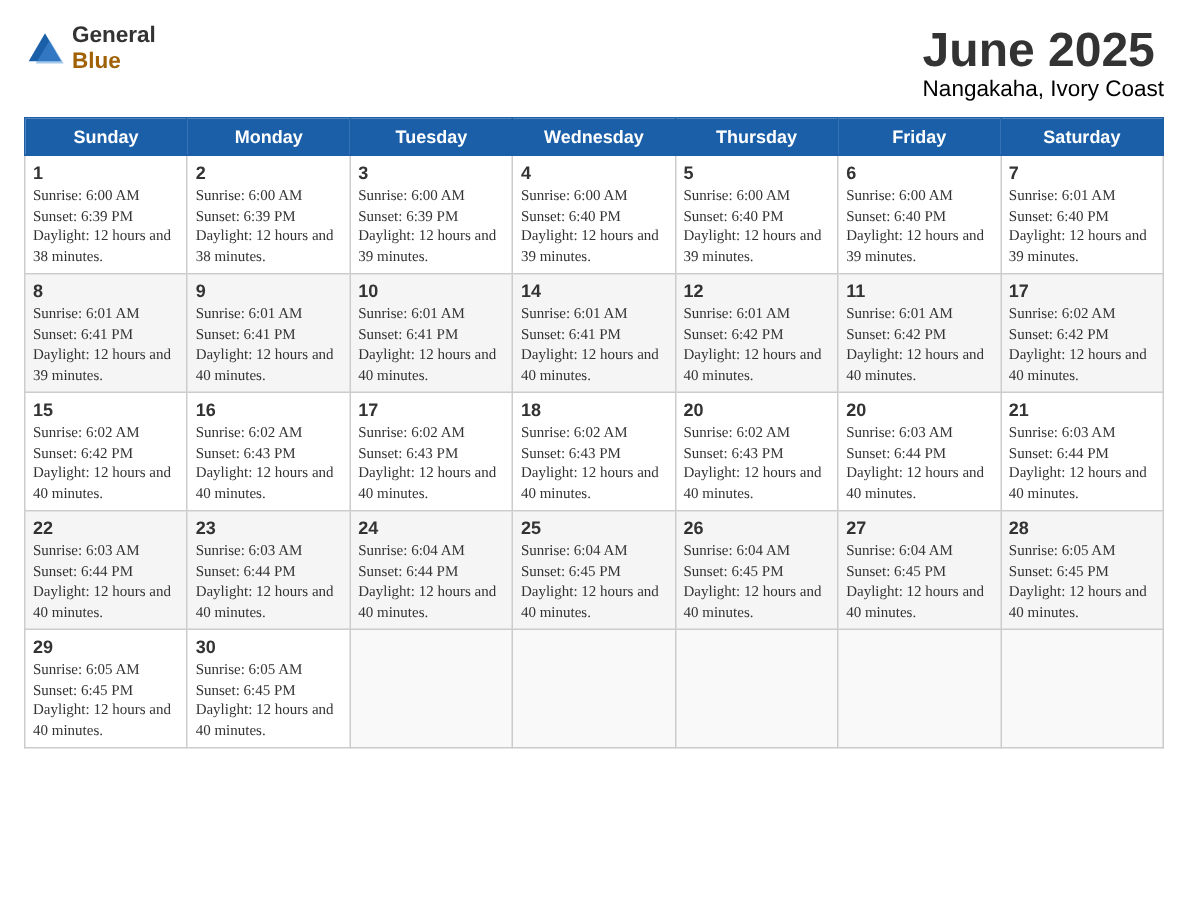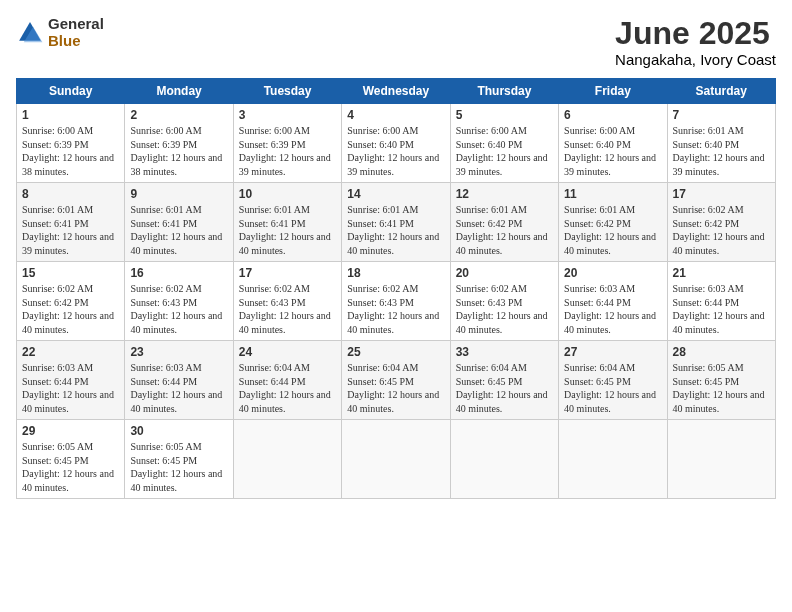--- a/index.html
+++ b/index.html
@@ -333,21 +333,21 @@
         </td>
           <td>
           <span class="day-num">25</span>
           <div class="day-content">
             <span>Sunrise: 6:04 AM</span><br>
             <span>Sunset: 6:45 PM</span><br>
             <span>Daylight: 12 hours and 40 minutes.</span>
           </div>
         </td>
           <td>
-          <span class="day-num">33</span>
+          <span class="day-num">26</span>
           <div class="day-content">
             <span>Sunrise: 6:04 AM</span><br>
             <span>Sunset: 6:45 PM</span><br>
             <span>Daylight: 12 hours and 40 minutes.</span>
           </div>
         </td>
           <td>
           <span class="day-num">27</span>
           <div class="day-content">
             <span>Sunrise: 6:04 AM</span><br>

